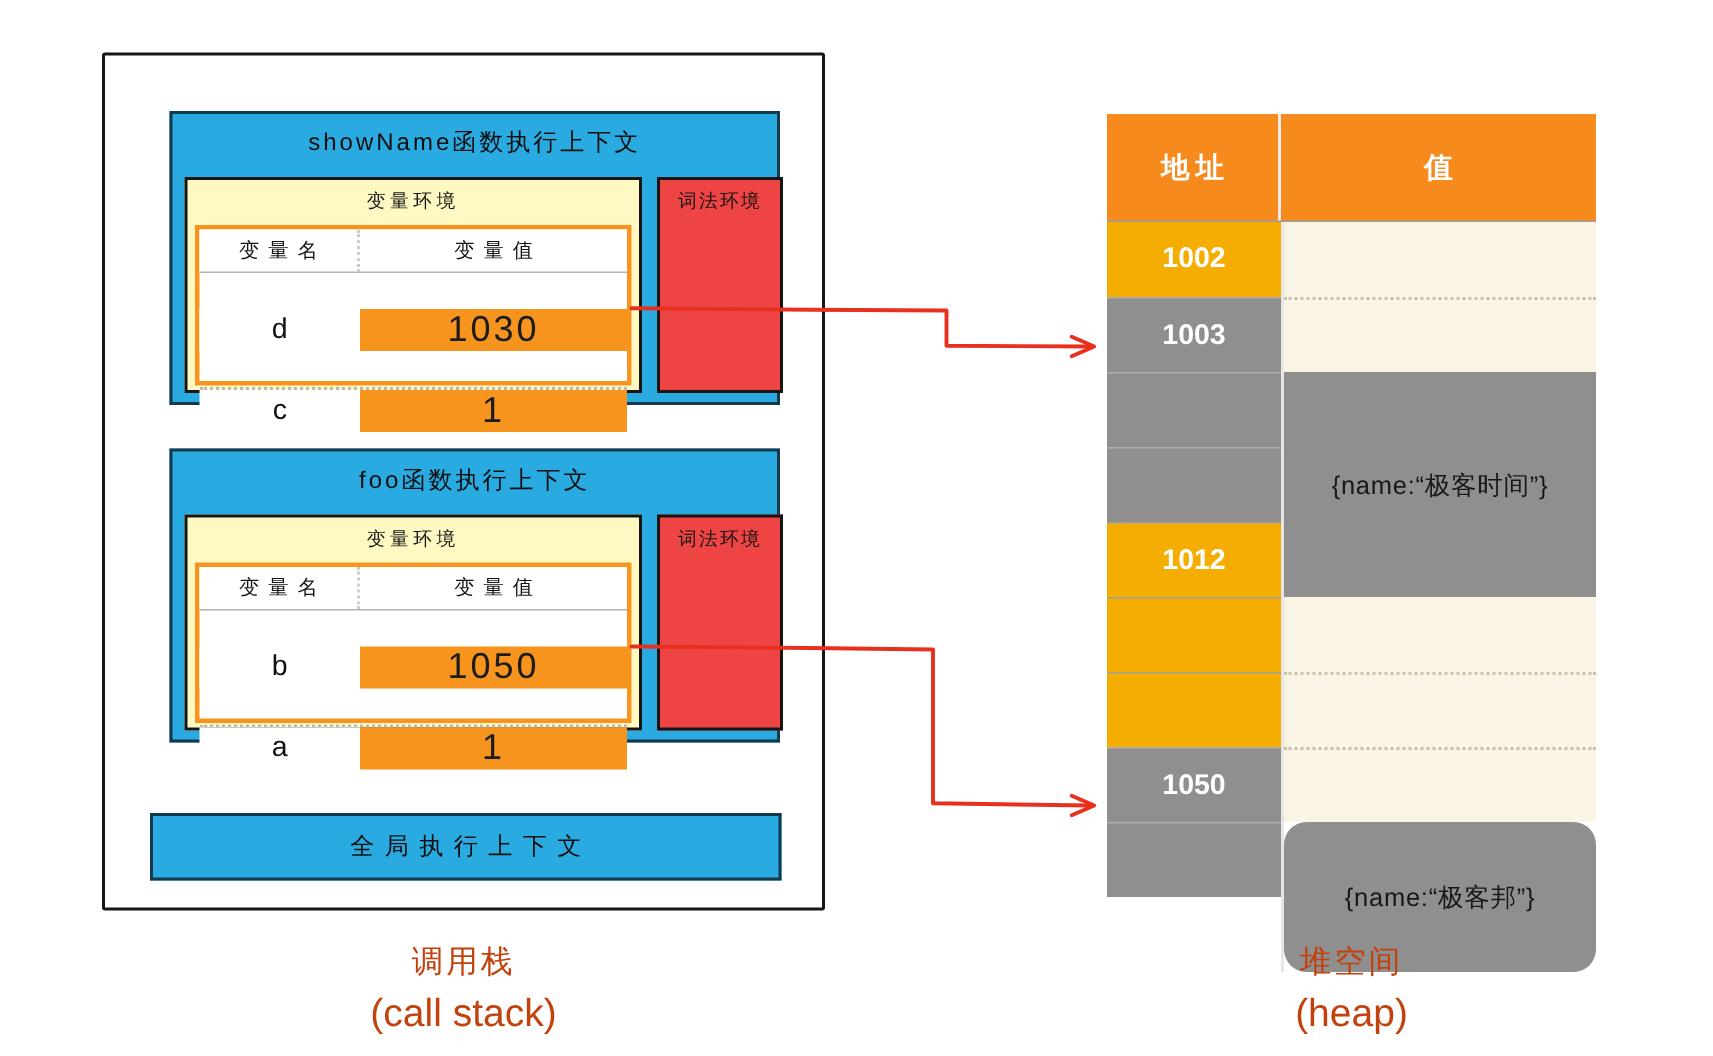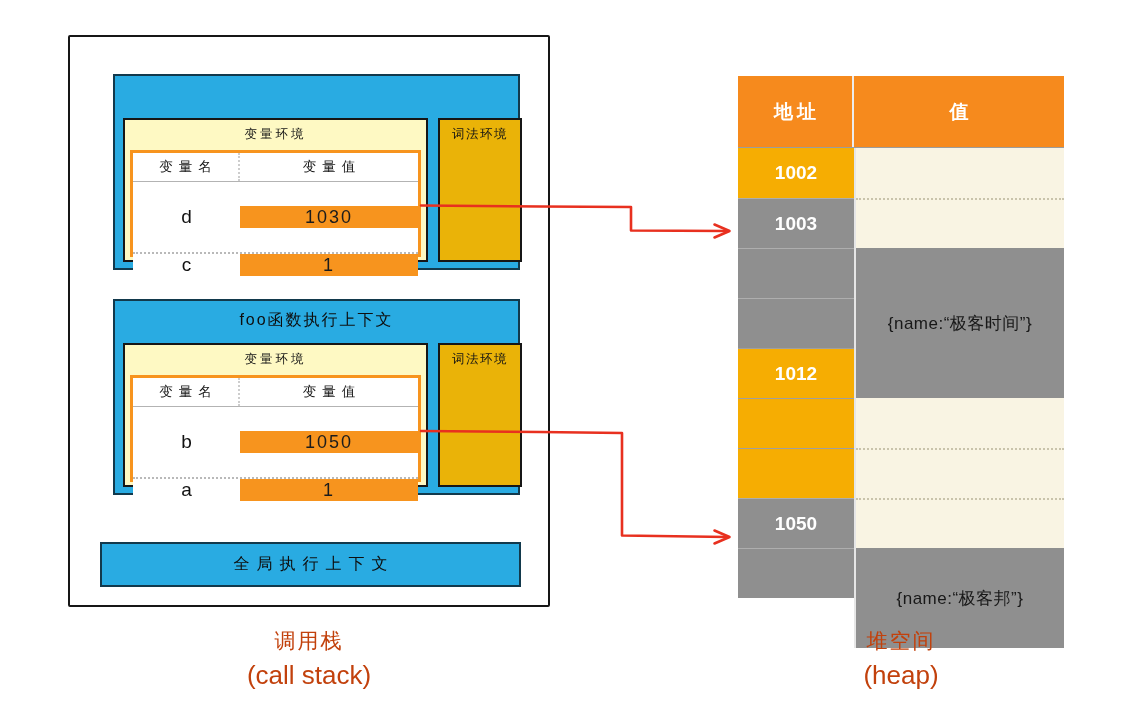--- a/index.html
+++ b/index.html
@@ -41,25 +41,25 @@
   }
   .vt-hvalue{flex:1;display:flex;align-items:center;justify-content:center;font-size:13.5px;letter-spacing:6px;text-indent:6px;}
   .vt-row{flex:1;display:flex;box-sizing:border-box;}
   .vt-row + .vt-row{border-top:2px dotted #b9b9b9;}
   .vt-name{
     width:107px;flex:none;display:flex;align-items:center;justify-content:center;
     font-size:19px;background:#ffffff;box-sizing:border-box;color:#111;
   }
   .vt-value{
     flex:1;display:flex;align-items:center;justify-content:center;
-    font-size:18px;letter-spacing:2px;background:#F7941E;color:#1c1c1c;
+    font-size:24px;letter-spacing:2px;background:#F7941E;color:#1c1c1c;
   }
   .lex-env{
     position:absolute;left:323px;top:42px;width:84px;height:144px;
-    background:#eab308;border:2px solid #161616;box-sizing:border-box;
+    background:#ef4444;border:2px solid #161616;box-sizing:border-box;
   }
   .lex-env .env-label{letter-spacing:1.5px;font-size:12.5px;}
   .global-bar{
     position:absolute;left:30px;top:505px;width:421px;height:45px;
     background:#29ABE2;border:2px solid #12394c;box-sizing:border-box;
     display:flex;align-items:center;justify-content:center;
     font-size:16px;letter-spacing:7px;text-indent:7px;color:#0e0e0e;
   }
   
   .caption{position:absolute;text-align:center;color:#c2410c;}
@@ -91,33 +91,34 @@
   .addr-cell.gray:not(:first-child){border-top-color:#aeaeae;}
   .val-col{flex:1;display:flex;flex-direction:column;border-left:2px solid #e6e6e6;box-sizing:border-box;text-align:center;}
   .val-cell{flex:none;box-sizing:border-box;}
   .val-cream{height:50px;background:#F9F4E3;}
   .val-cream + .val-cream{border-top:2px dotted #c9c3ab;}
   .val-obj{
     background:#8F8F8F;display:flex;align-items:center;justify-content:center;
     font-size:17px;color:#181818;letter-spacing:0.5px;
   }
   .val-obj.span3{height:150px;}
-  .val-obj.span2{height:100px;}
+  .val-obj.span2{height:100px;border-radius:15px;}
   
   .arrows{position:absolute;left:0;top:0;width:1142px;height:704px;pointer-events:none;}
   .arrow-line{stroke:#E8301F;stroke-width:2.6;fill:none;stroke-linecap:round;stroke-linejoin:round;}
 </style>
 </head>
 <body>
 
 <div class="canvas">
 
   <div class="outer-box">
 
     <div class="ctx ctx-showname">
+      <div class="ctx-title">showName函数执行上下文</div>
 
       <div class="var-env">
         <div class="env-label">变量环境</div>
         <div class="var-table">
           <div class="vt-header">
             <div class="vt-hname">变量名</div>
             <div class="vt-hvalue">变量值</div>
           </div>
           <div class="vt-row">
             <div class="vt-name">d</div>

